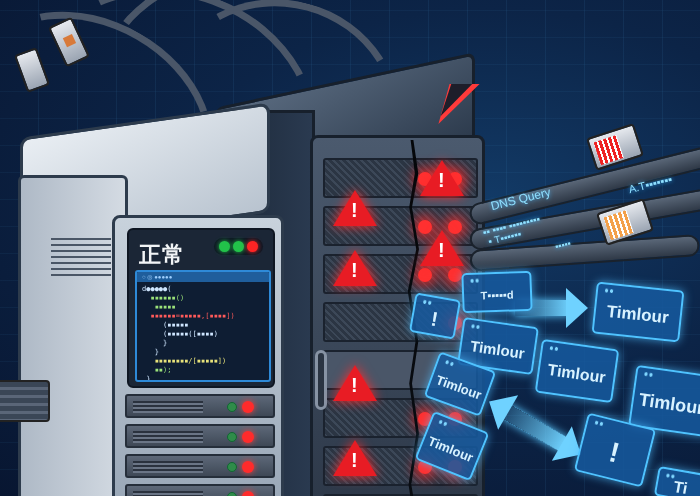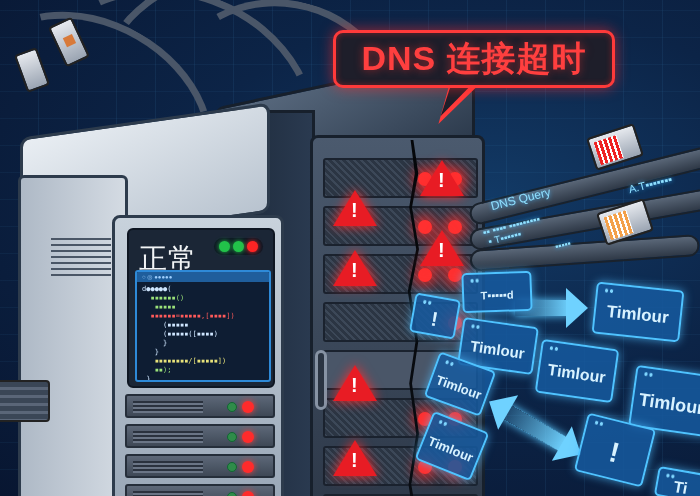--- a/index.html
+++ b/index.html
@@ -19,21 +19,21 @@
     transform:skewY(-8deg)}
   .srv-left .side{position:absolute;left:18px;top:55px;width:110px;height:330px;
     background:linear-gradient(90deg,#aeb9c6,#d4dbe3);border:3px solid #2d3b4c;border-radius:6px}
   .vent{position:absolute;left:30px;top:60px;width:60px;height:40px;
     background:repeating-linear-gradient(180deg,#4a5666 0 2px,transparent 2px 6px)}
   .srv-left .front{position:absolute;left:112px;top:95px;width:172px;height:300px;
     background:linear-gradient(180deg,#c8d2dc,#98a6b6);border:3px solid #2d3b4c;border-radius:8px}
   .panel{position:absolute;left:12px;top:10px;width:148px;height:160px;background:#1b2636;border-radius:6px;border:2px solid #0e1622}
   .leds{position:absolute;right:10px;top:8px;display:flex;gap:3px;background:#0f1824;padding:3px 5px;border-radius:10px}
   .led{width:11px;height:11px;border-radius:50%}
-  .status-label{position:absolute;left:10px;top:10px;color:#f2f4f6;font-size:28px;font-weight:normal;letter-spacing:1px}
+  .status-label{position:absolute;left:10px;top:10px;color:#f2f4f6;font-size:22px;font-weight:bold;letter-spacing:1px}
   .code-screen{position:absolute;left:6px;top:40px;width:136px;height:112px;border:2px solid #2e8ad8;border-radius:3px;background:#0e1d33;padding:3px 5px;overflow:hidden}
   .code-head{height:10px;background:#1f5e9c;margin:-3px -5px 3px -5px;font-size:6px;color:#9fd0ff;padding-left:5px;line-height:10px}
   .code-line{font-family:"DejaVu Sans Mono",monospace;font-size:7px;line-height:9px;white-space:pre}
   .drive{position:absolute;left:10px;width:150px;height:24px;background:linear-gradient(180deg,#5d6878,#3e4856);border:2px solid #252e3a;border-radius:3px}
   .drive .grille{position:absolute;left:6px;top:5px;width:70px;height:12px;background:repeating-linear-gradient(180deg,#2a323e 0 2px,#6a7586 2px 4px)}
   .drive .g{position:absolute;left:100px;top:6px;width:10px;height:10px;border-radius:50%;background:#2f8c4a;border:1px solid #163}
   .drive .r{position:absolute;left:115px;top:5px;width:12px;height:12px;border-radius:50%;background:#ff2b2b;box-shadow:0 0 6px #ff3b3b}
   .port{position:absolute;left:-20px;top:260px;width:70px;height:42px;background:repeating-linear-gradient(180deg,#3a4656 0 5px,#5a6678 5px 8px);border:2px solid #222;border-radius:4px}
   
   .srv-right{position:absolute;left:215px;top:80px;width:270px;height:430px}
@@ -235,16 +235,13 @@
       <div class="packet" style="left: 412px; top: 296px; width: 46px; height: 40px; font-size: 20px; transform: rotate(10deg);">
         <span>!</span>
       </div>
       <div class="packet" style="left: 656px; top: 470px; width: 50px; height: 30px; font-size: 16px; transform: rotate(10deg);">
         <span>Ti</span>
       </div>
     </div>
 
   <div class="bubble-tail"></div>
   <div class="bubble-tail-inner"></div>
-  <div class="bubble">
-    <span class="bubble-text">DNS 连接超时</span>
-  </div>
 </div>
 
 </body></html>

